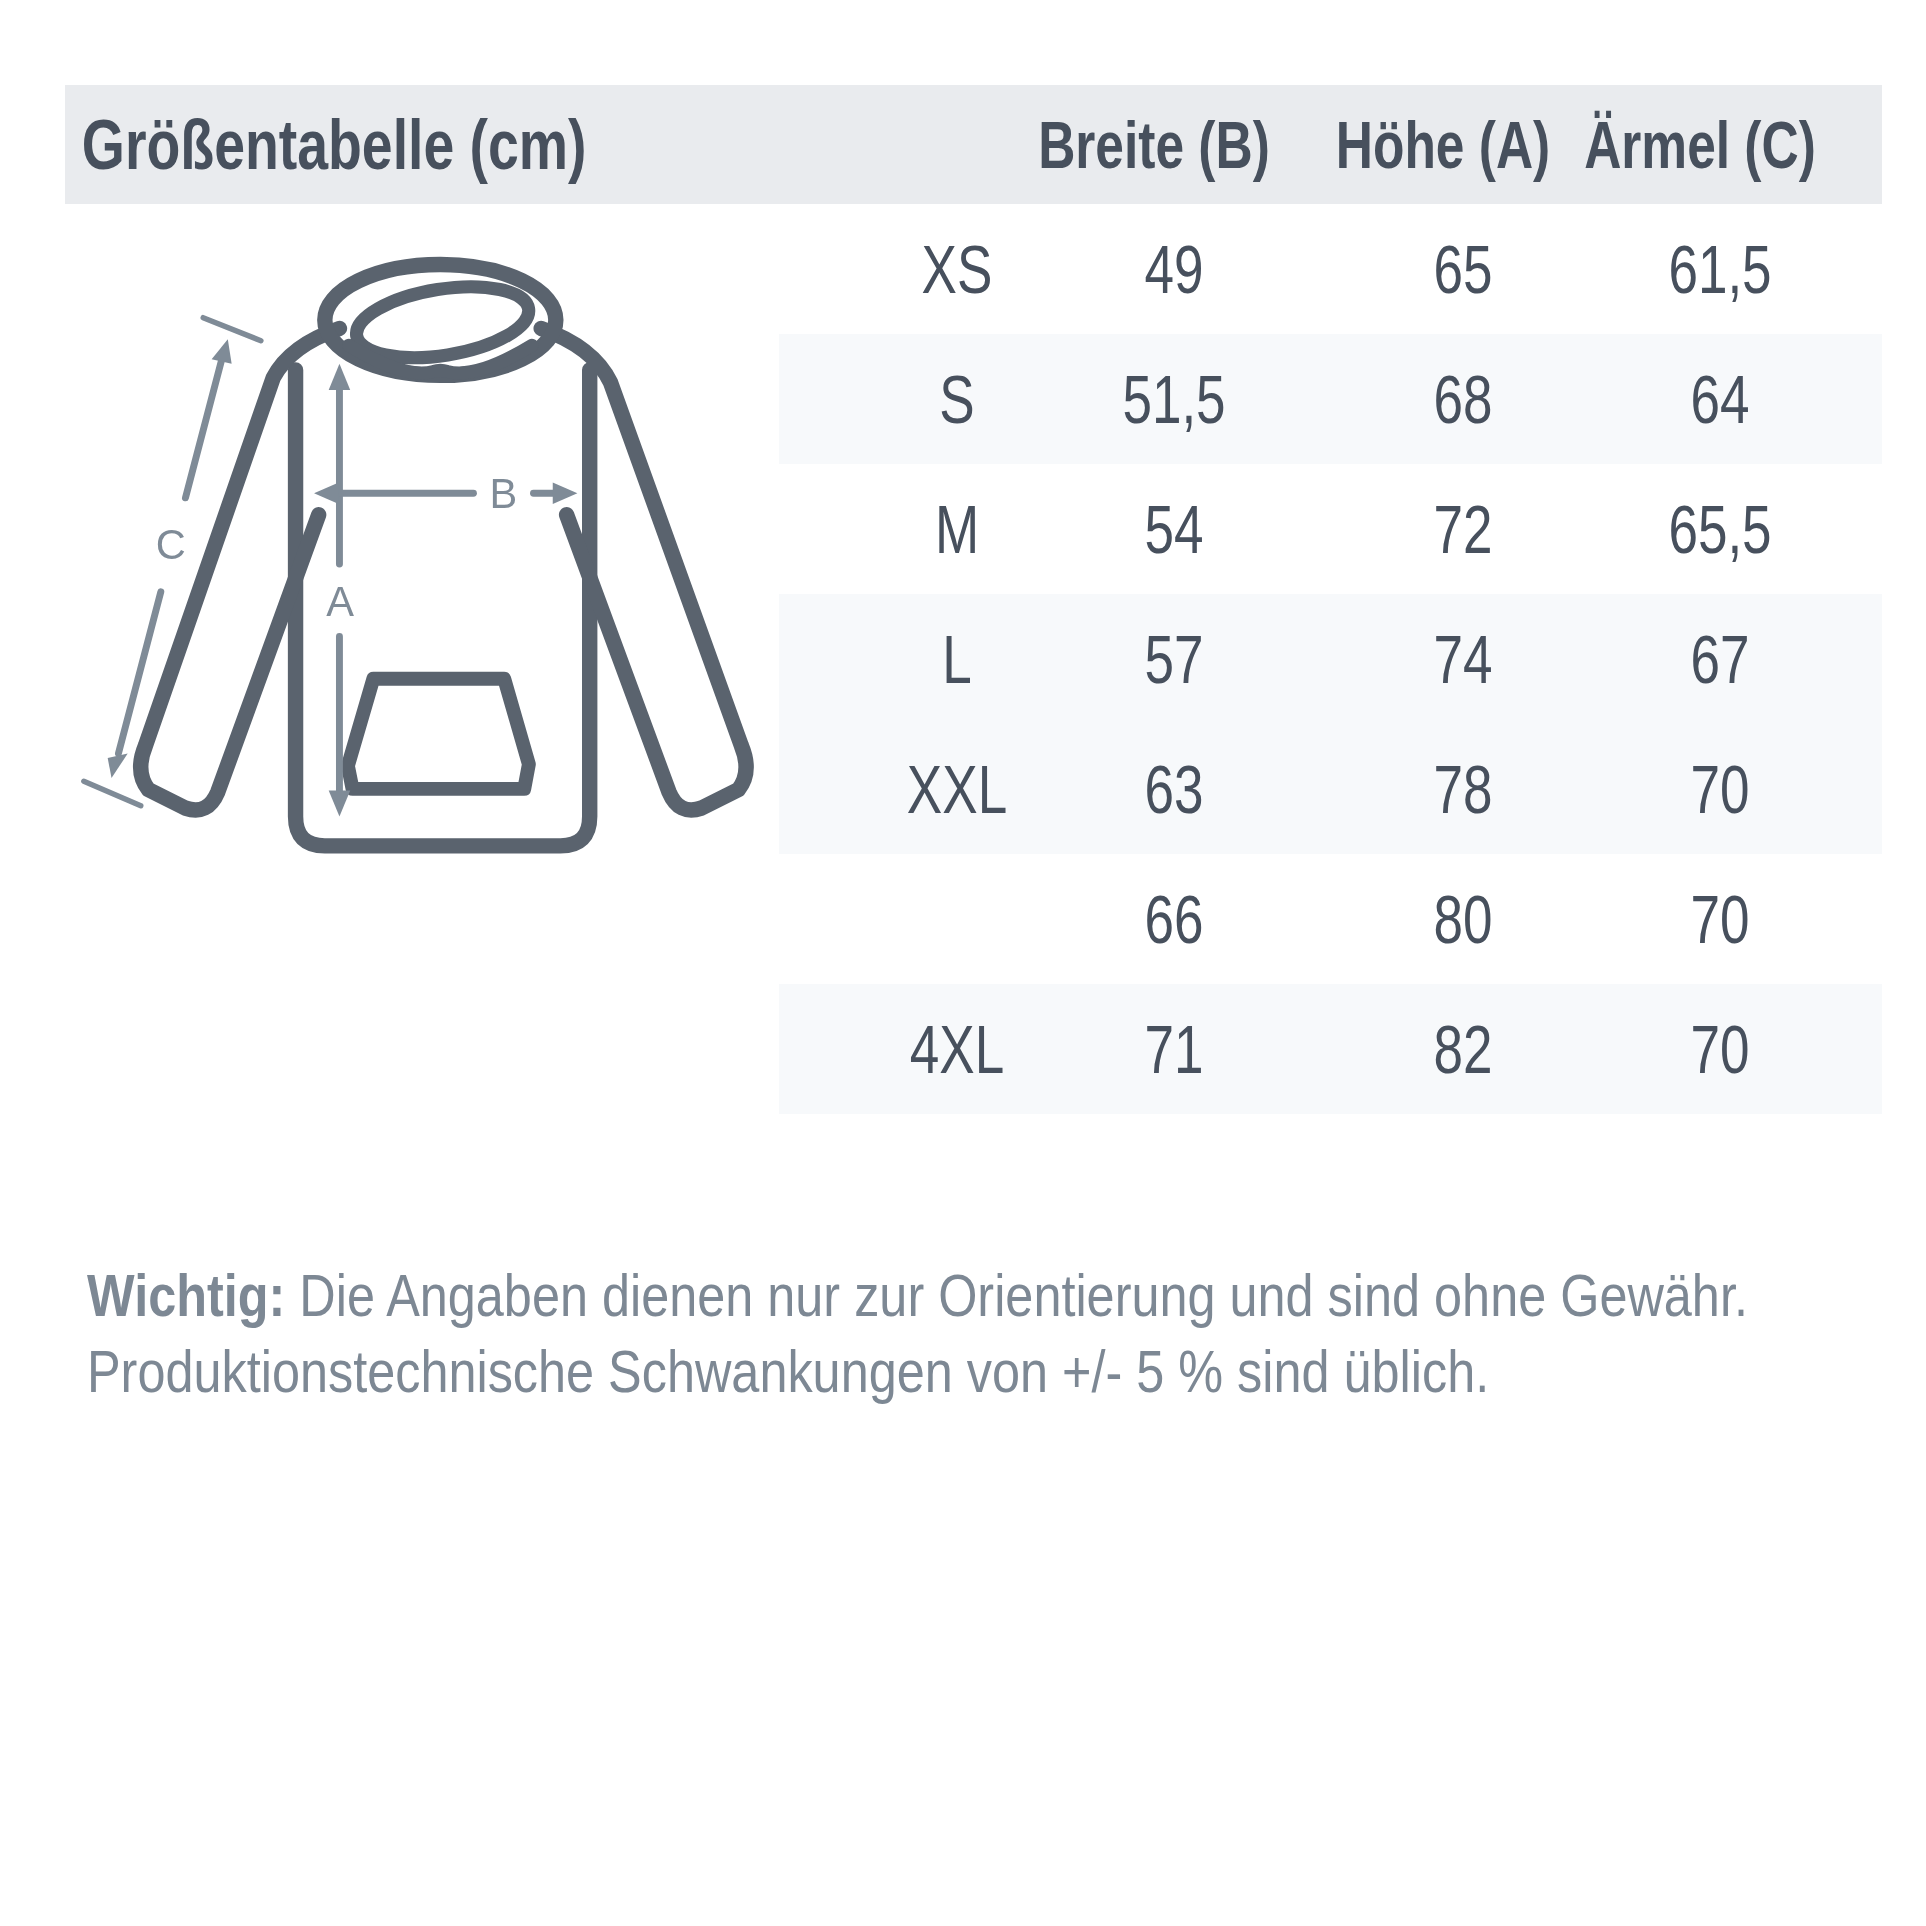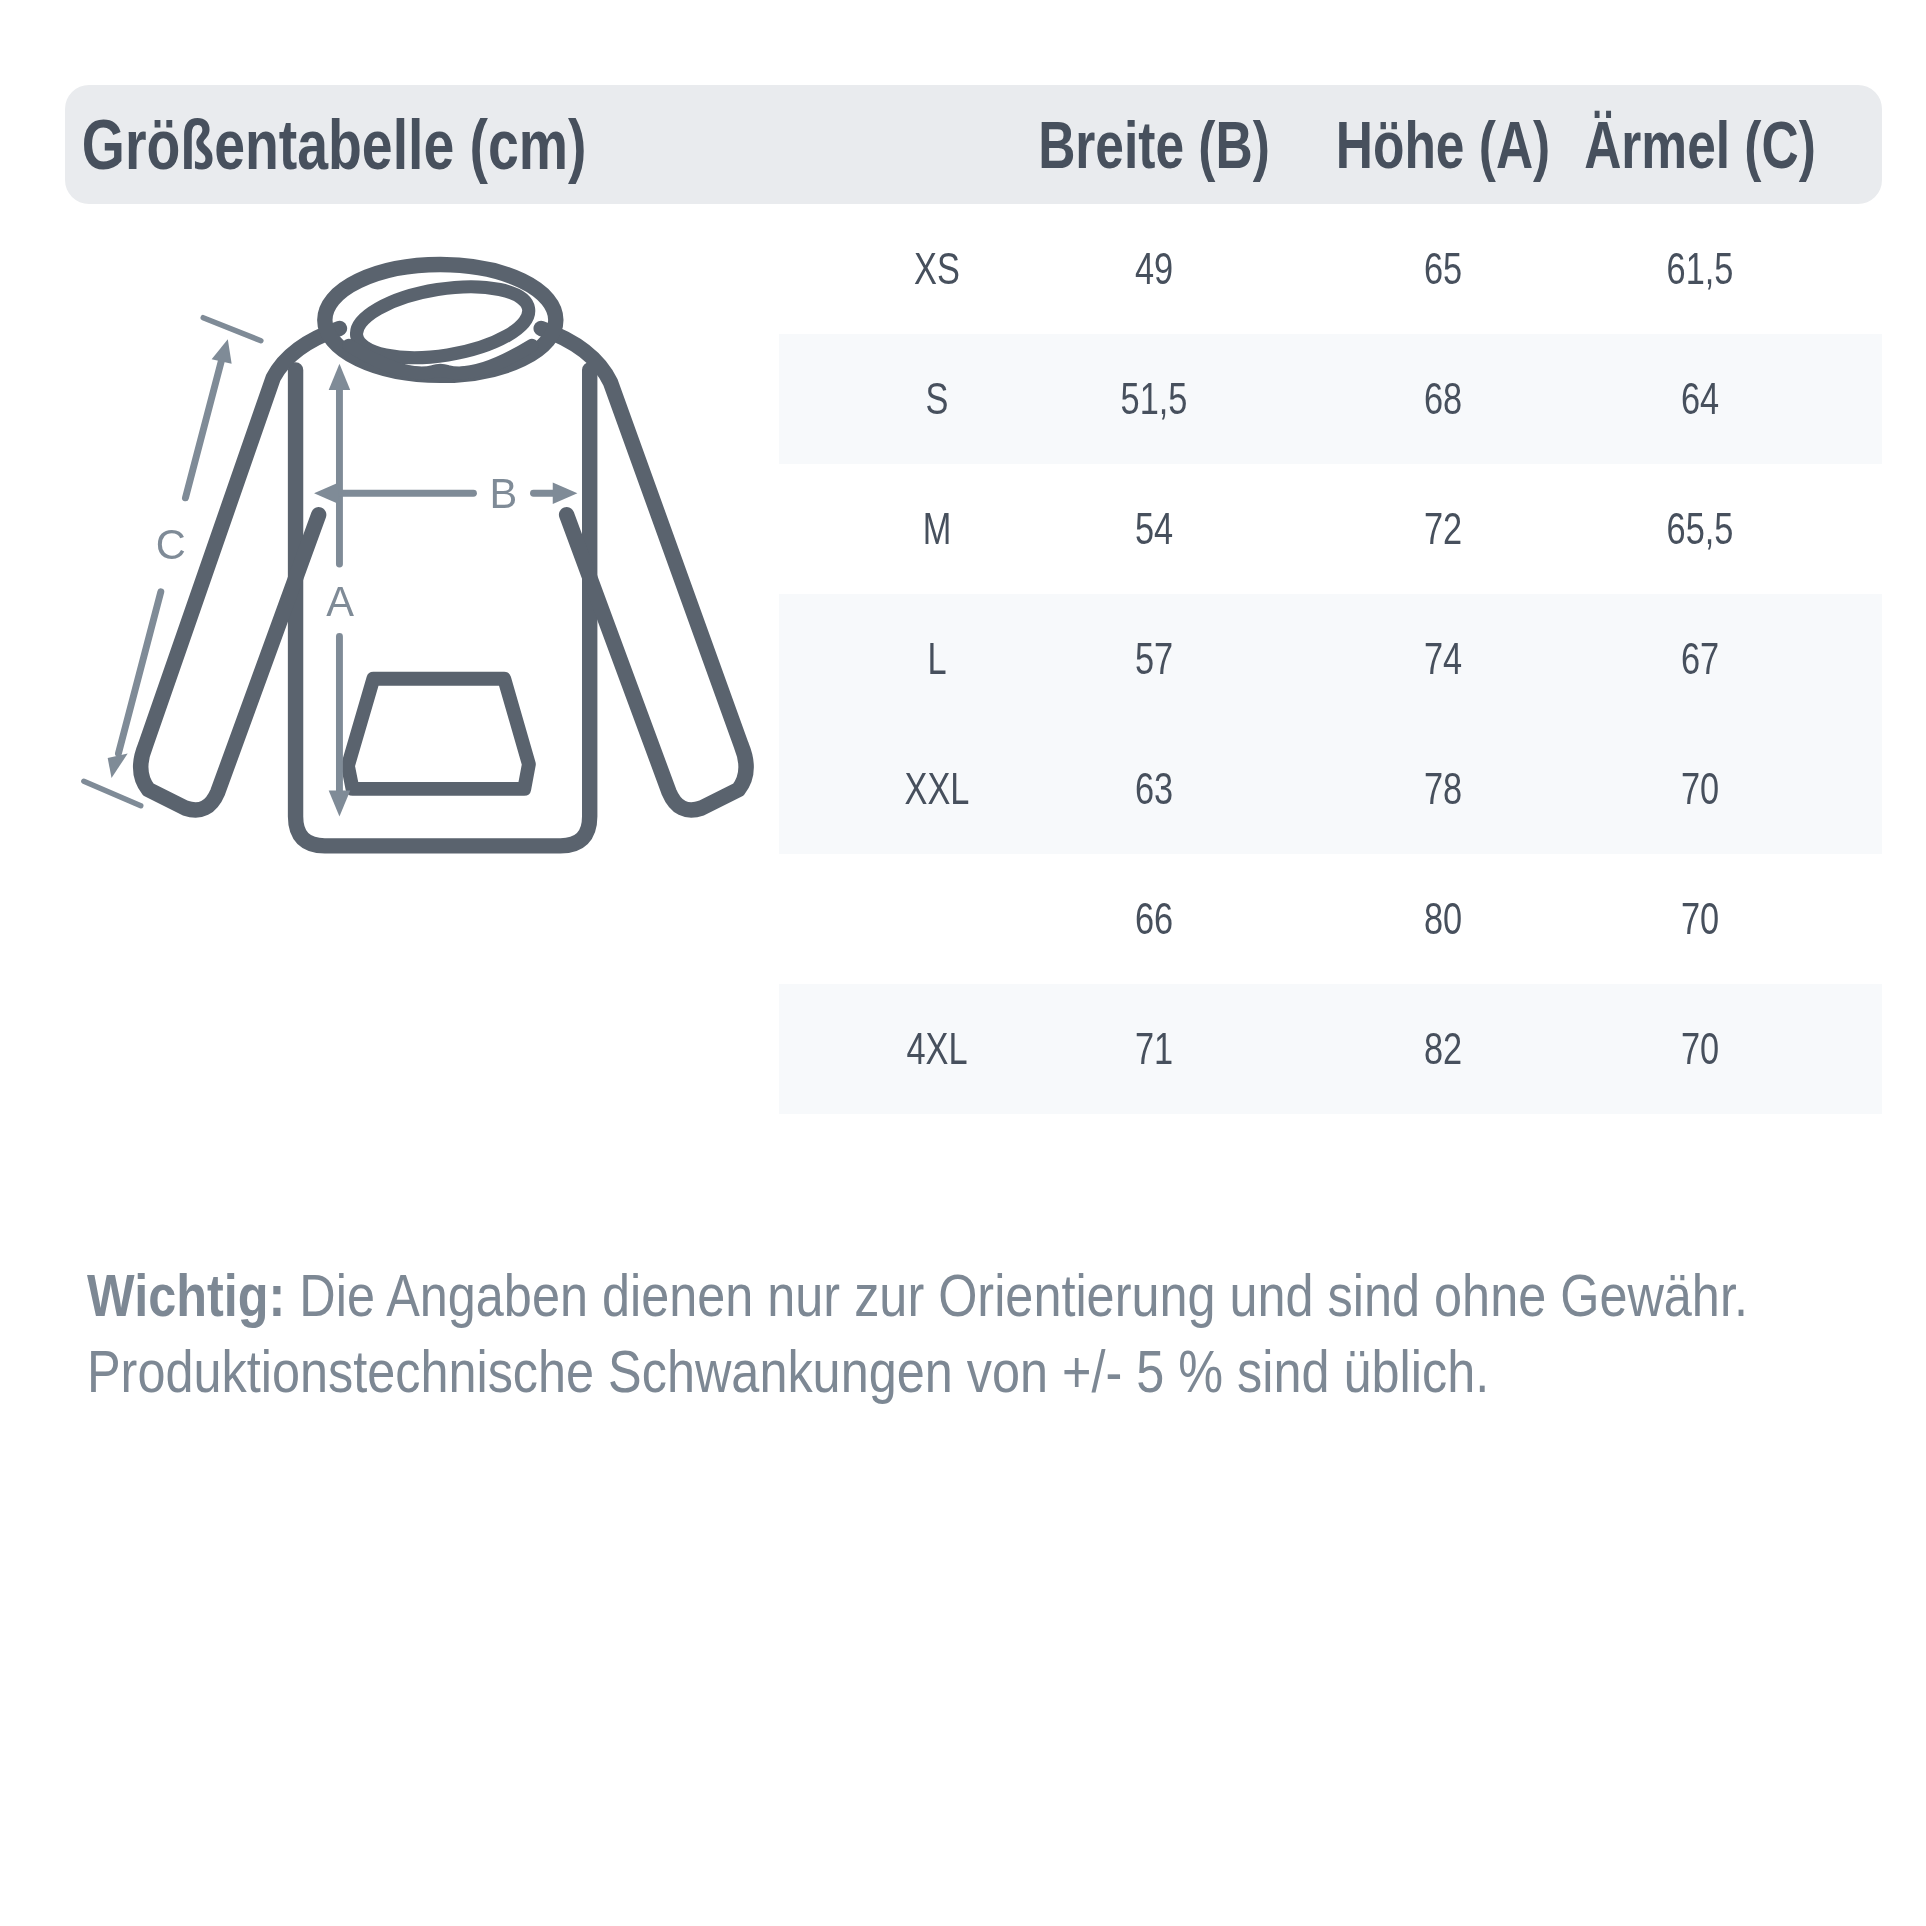--- a/index.html
+++ b/index.html
@@ -7,40 +7,40 @@
     position:relative;width:1926px;height:1926px;background:#ffffff;overflow:hidden;
     font-family:"Liberation Sans","DejaVu Sans",sans-serif;color:#47505d;
   }
   
   .cond{display:inline-block;transform:scaleX(0.78);transform-origin:center;white-space:nowrap;}
   .cond-l{display:inline-block;transform:scaleX(0.84);transform-origin:left center;white-space:nowrap;}
 
   
   .header-band{
     position:absolute;left:65px;top:85px;width:1817px;height:119px;
-    background:#e9ebee;display:flex;align-items:center;border-radius:24px;
+    background:#e9ebee;display:flex;align-items:center;
   }
   .title{
     padding-left:21.6px;font-size:71px;font-weight:bold;line-height:119px;
     white-space:nowrap;transform-origin:left center;transform:scaleX(0.78);
   }
   .header-cols{position:absolute;left:714px;top:0;width:1103px;height:119px;}
   .header-cols .cc{font-size:66px;font-weight:bold;}
 
   
   .cc{
     position:absolute;top:0;height:100%;display:flex;align-items:center;
     transform:translateX(-50%);white-space:nowrap;
   }
 
   
   .table{position:absolute;left:779px;top:204px;width:1103px;}
   .row{position:relative;height:130px;}
   .row.shaded{background:#f7f9fb;}
-  .row .cc{font-size:44px;}
+  .row .cc{font-size:68px;margin-left:20px;}
   .col-size{left:14.3%;}
   .col-b{left:34.0%;}
   .col-a{left:60.2%;}
   .col-c{left:83.5%;align-items:center;}
 
   
   .diagram{position:absolute;left:62px;top:216px;width:732px;height:693px;}
 
   
   .note{position:absolute;left:87px;top:1258px;font-size:60px;line-height:76px;color:#7d8894;}

